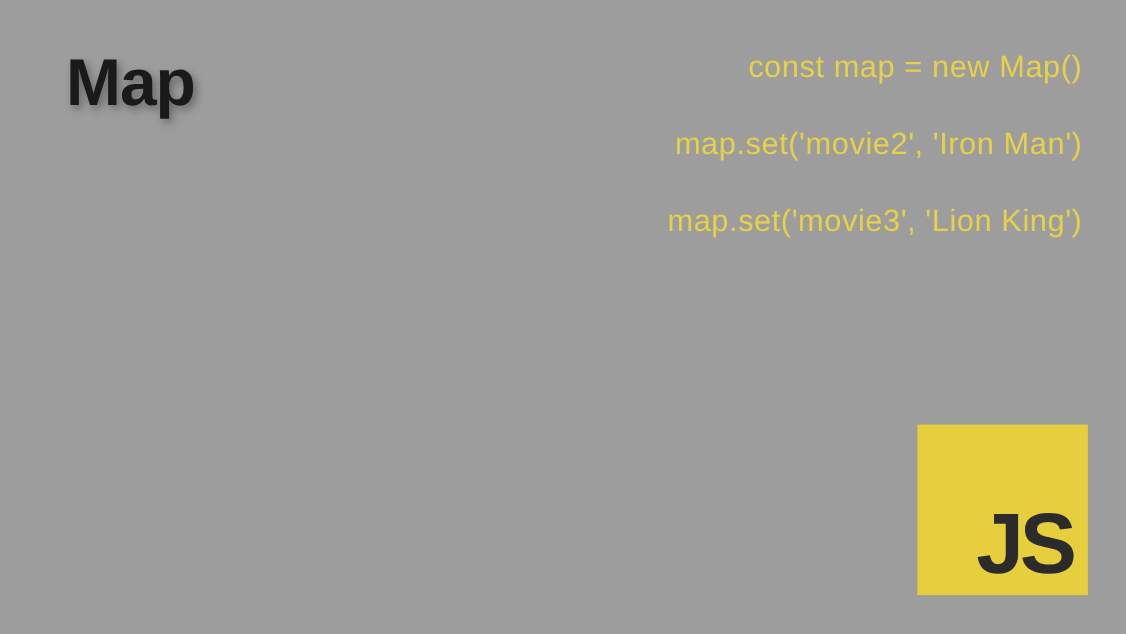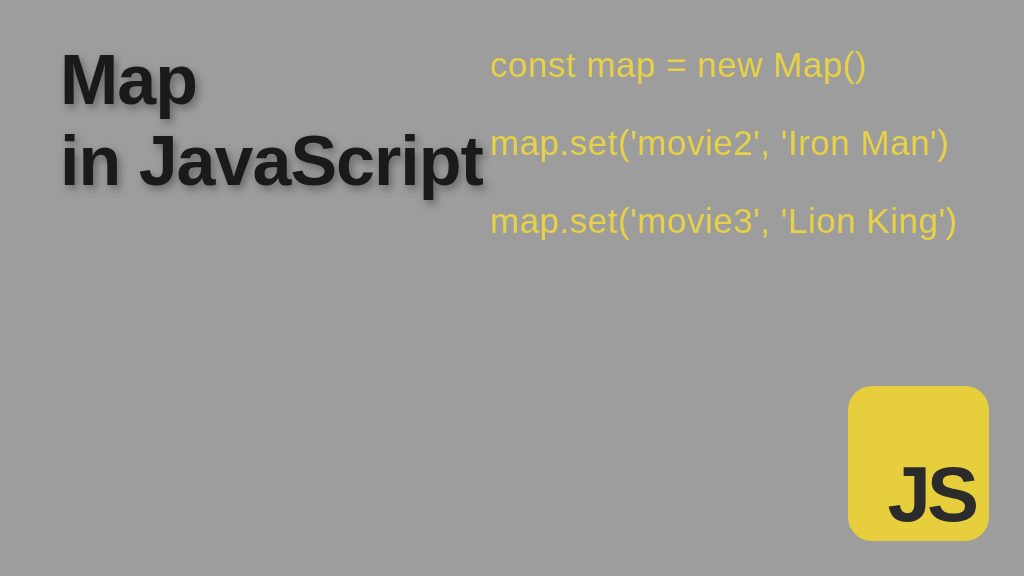--- a/index.html
+++ b/index.html
@@ -12,72 +12,70 @@
       height: 576px;
       background-color: #9d9d9d;
       font-family: -apple-system, BlinkMacSystemFont, "Segoe UI", Helvetica, Arial, sans-serif;
       position: relative;
       overflow: hidden;
     }
     .title {
       position: absolute;
       left: 60px;
       top: 40px;
-      font-size: 70px;
+      font-size: 60px;
       font-weight: 800;
       color: #1a1a1a;
       line-height: 1.15;
       text-shadow: 3px 4px 8px rgba(0,0,0,0.35);
       letter-spacing: -1px;
     }
     .code-block {
       position: absolute;
       left: 490px;
       top: 45px;
       right: 40px;
       display: flex;
       flex-direction: column;
       gap: 38px;
     }
     .code-line {
       font-family: "Segoe UI", "Helvetica Neue", Arial, sans-serif;
-      font-size: 35px;
+      font-size: 28px;
       font-weight: 500;
       color: #e6d148;
-      text-align: left;
+      text-align: right;
       letter-spacing: 0.5px;
     }
     .js-logo {
       position: absolute;
       right: 35px;
       bottom: 35px;
-      width: 141px;
+      width: 155px;
       height: 155px;
       background-color: #e6ce3c;
       display: flex;
       align-items: flex-end;
       justify-content: flex-end;
       padding: 8px 14px;
-      border-radius: 24px;
     }
     .js-logo-text {
       font-family: "Helvetica Neue", Arial, sans-serif;
       font-size: 78px;
       font-weight: 700;
       color: #2b2b2b;
       line-height: 1;
       letter-spacing: -4px;
     }
   </style>
 </head>
 <body>
 
 <div class="title">
   <div>Map</div>
-  <div>in JavaScript</div>
 </div>
 
 <div class="code-block">
   <div class="code-line">const map = new Map()</div>
   <div class="code-line">map.set('movie2', 'Iron Man')</div>
   <div class="code-line">map.set('movie3', 'Lion King')</div>
 </div>
 
 <div class="js-logo">
   <span class="js-logo-text">JS</span>

